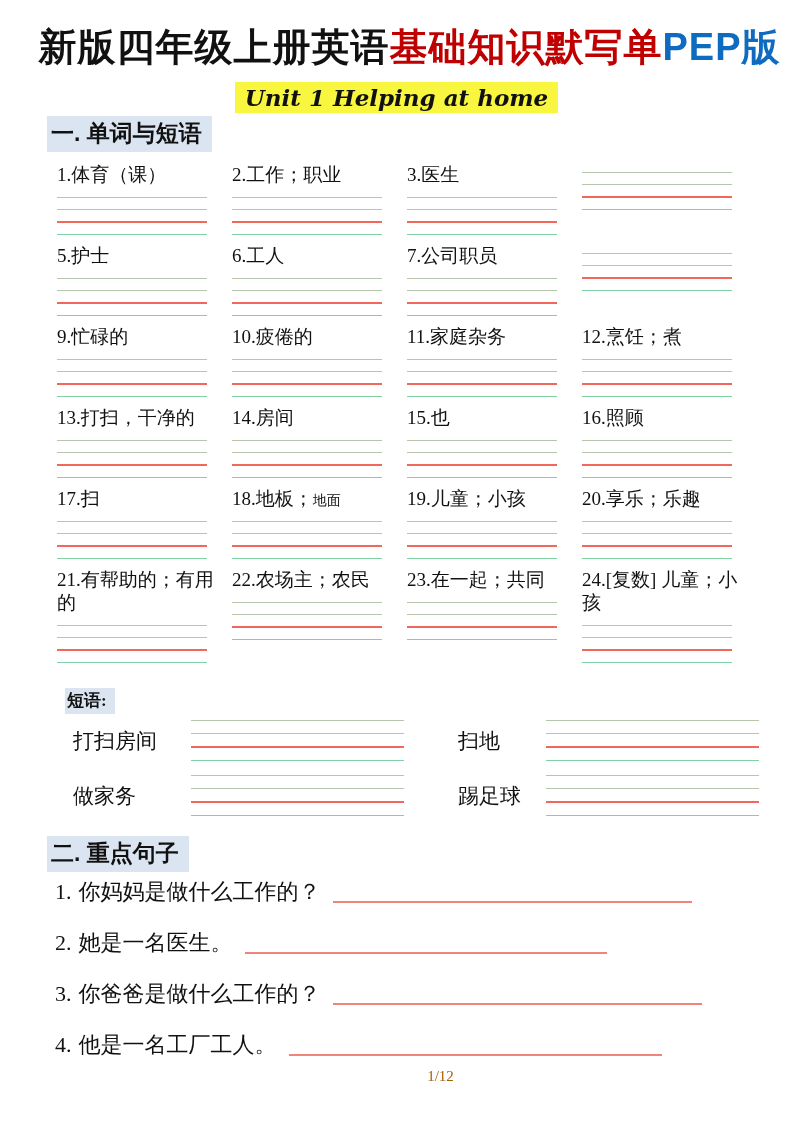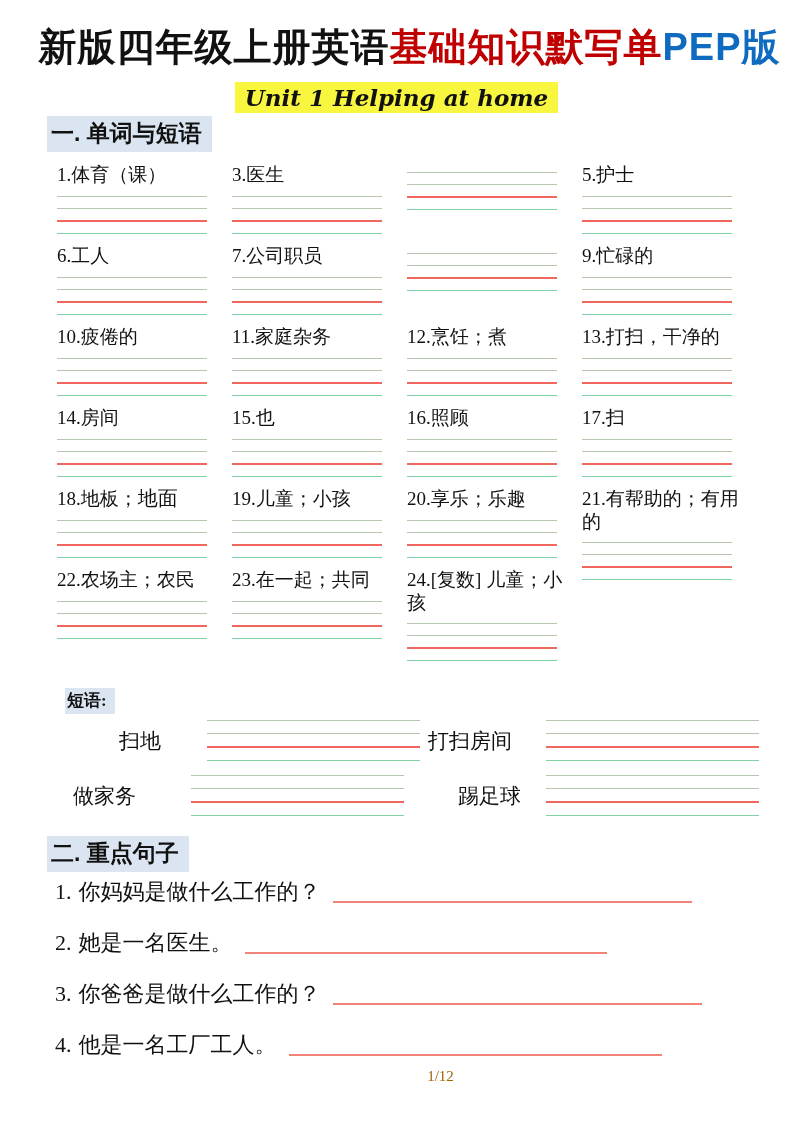--- a/index.html
+++ b/index.html
@@ -33,21 +33,21 @@
   .sec-words{top:116px;}
   .sec-sentences{top:836px;}
 
   .word-grid{
     position:absolute; top:163px; left:57px;
     display:grid; grid-template-columns:repeat(4,158px); column-gap:17px;
     grid-template-rows:repeat(5,81px) auto;
   }
   .word-cell{position:relative;}
   .word-label{font-size:19px; line-height:23px; min-height:24px;}
-  .word-note{font-size:20px;}
+  .word-note{font-size:14px;}
   .write-lines{margin-top:9px; margin-right:8px;}
   .ln{display:block; border-top:1px solid var(--line-sage); height:0;}
   .ln + .ln{margin-top:11px;}
   .ln.red{border-top:2px solid var(--line-red);}
   .ln.mint{border-top:1px solid var(--line-mint);}
 
   .phrase-section{position:absolute; top:688px; left:65px; width:690px;}
   .phrase-heading{
     display:inline-block; background:var(--heading-bg); padding:1px 8px 2px 2px;
     font-size:17px; font-weight:700;
@@ -99,20 +99,29 @@
   <div class="word-cell">
     <div class="word-label"><span class="w-num">1.</span><span class="w-text">体育（课）</span><span class="w-note word-note"></span></div>
     <div class="write-lines">
       <i class="ln"></i>
       <i class="ln"></i>
       <i class="ln red"></i>
       <i class="ln mint"></i>
     </div>
   </div>
 
+  <div class="word-cell">
+    <div class="word-label"><span class="w-num">2.</span><span class="w-text">工作；职业</span><span class="w-note word-note"></span></div>
+    <div class="write-lines">
+      <i class="ln"></i>
+      <i class="ln"></i>
+      <i class="ln red"></i>
+      <i class="ln mint"></i>
+    </div>
+  </div>
 
   <div class="word-cell">
     <div class="word-label"><span class="w-num">3.</span><span class="w-text">医生</span><span class="w-note word-note"></span></div>
     <div class="write-lines">
       <i class="ln"></i>
       <i class="ln"></i>
       <i class="ln red"></i>
       <i class="ln mint"></i>
     </div>
   </div>
@@ -323,32 +332,32 @@
       <i class="ln red"></i>
       <i class="ln mint"></i>
     </div>
   </div>
 </div>
 
   <div class="phrase-section">
     <span class="phrase-heading">短语:</span>
     <div id="phrase-rows">
         <div class="phrase-row">
+  <div class="phrase-pair pair-a">
+    <span class="p-label">打扫房间</span>
+    <div class="p-lines">
+      <i class="ln"></i>
+      <i class="ln"></i>
+      <i class="ln red"></i>
+      <i class="ln mint"></i>
+    </div>
+  </div>
+
   <div class="phrase-pair pair-b">
     <span class="p-label">扫地</span>
-    <div class="p-lines">
-      <i class="ln"></i>
-      <i class="ln"></i>
-      <i class="ln red"></i>
-      <i class="ln mint"></i>
-    </div>
-  </div>
-
-  <div class="phrase-pair pair-a">
-    <span class="p-label">打扫房间</span>
     <div class="p-lines">
       <i class="ln"></i>
       <i class="ln"></i>
       <i class="ln red"></i>
       <i class="ln mint"></i>
     </div>
   </div>
 </div>
         <div class="phrase-row">
   <div class="phrase-pair pair-a">

